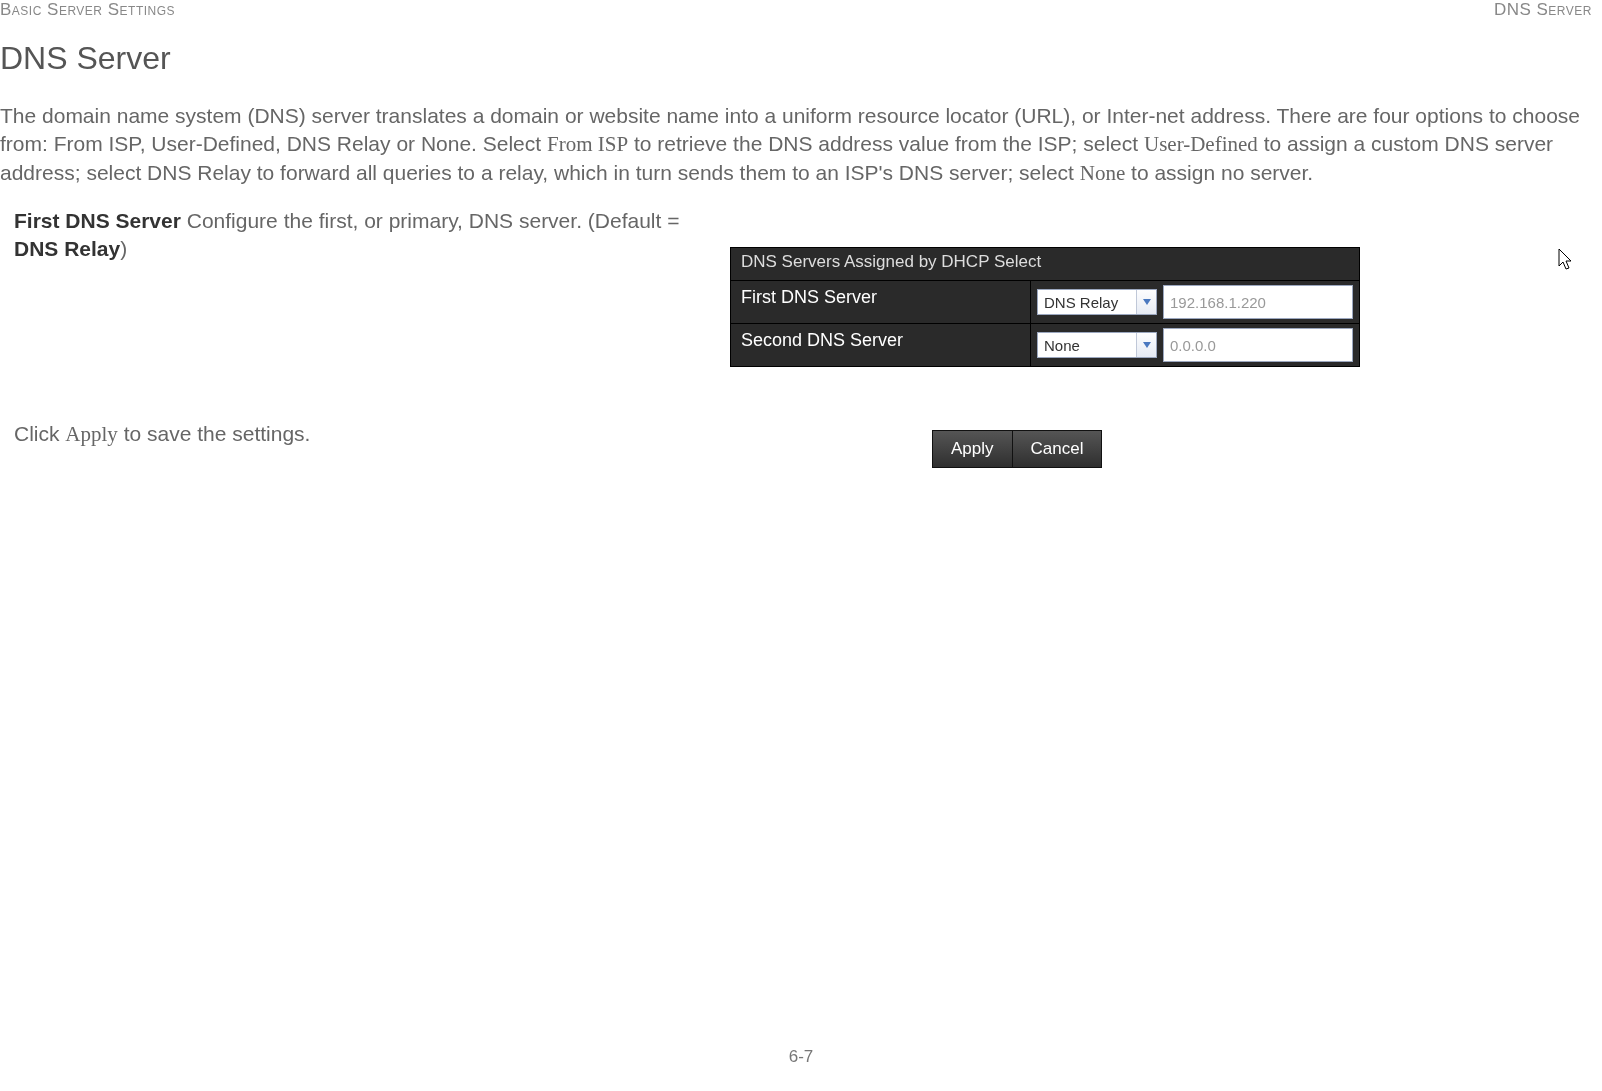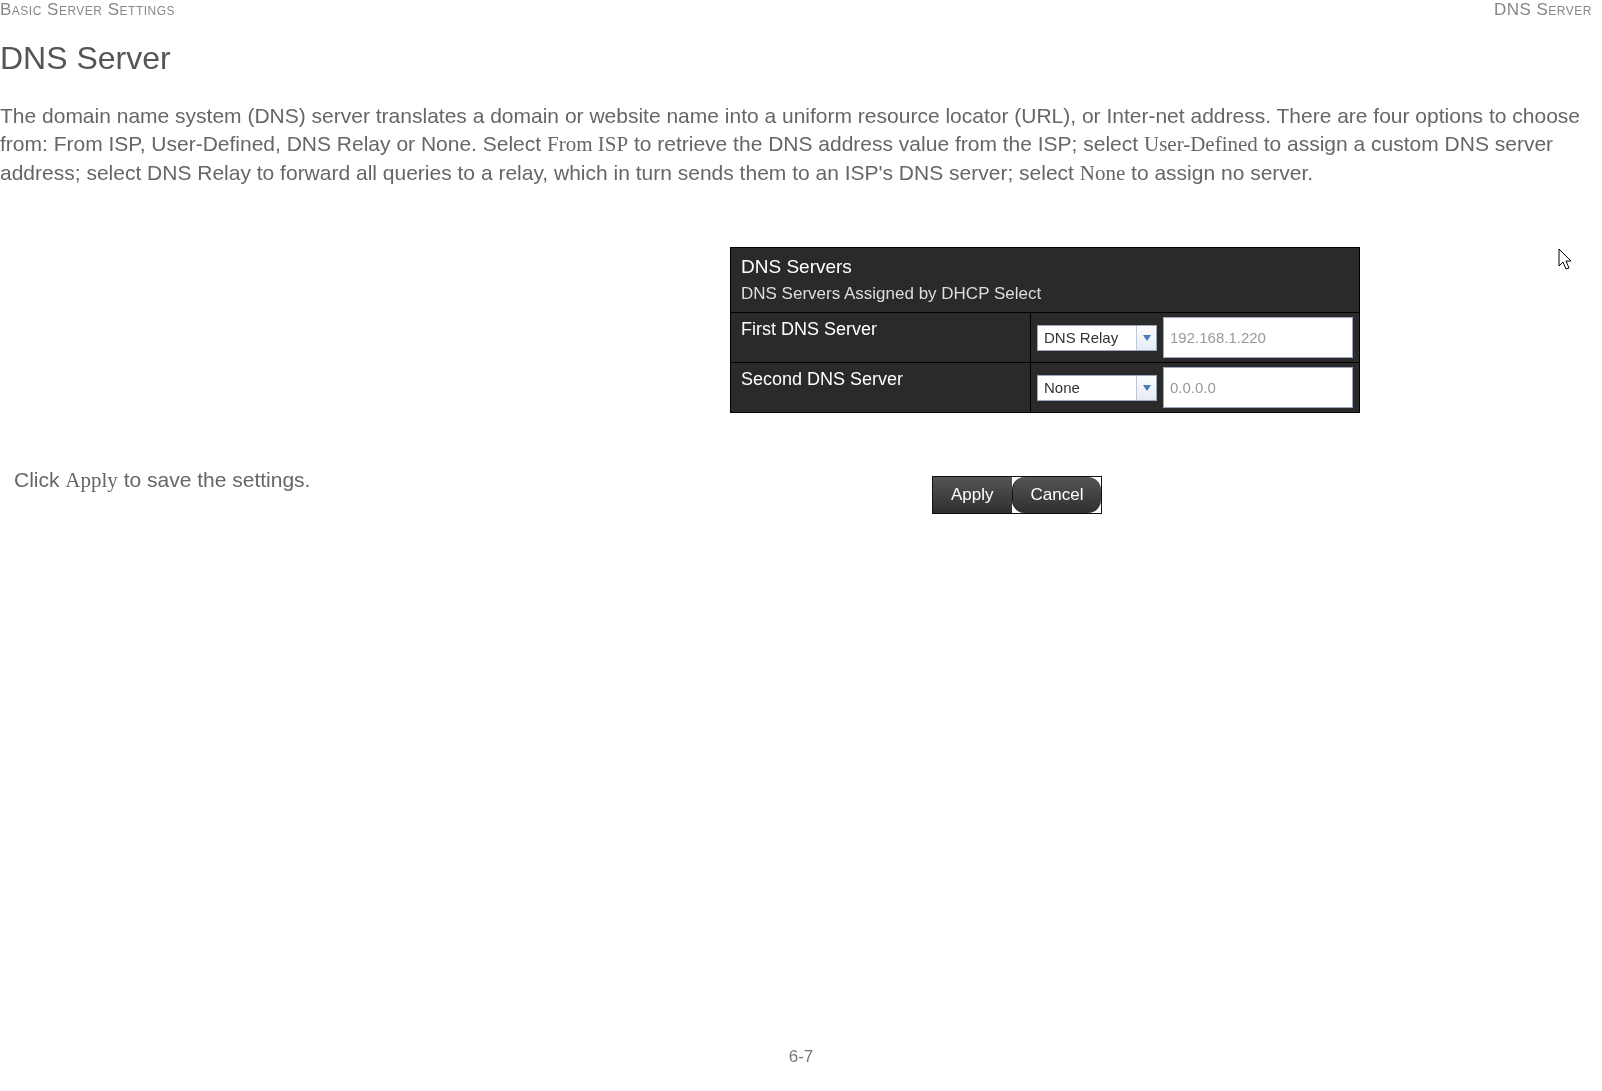--- a/index.html
+++ b/index.html
@@ -125,21 +125,21 @@
     }
     .dd-btn svg {
       width: 8px;
       height: 6px;
       fill: #4a78bf;
     }
     .ip-input {
       flex: 1;
       background: #fff;
       border: 1px solid #9ba7bf;
-      height: 41px;
+      height: 34px;
       color: #999;
       font-size: 15px;
       padding: 0 6px;
       display: flex;
       align-items: center;
     }
     .cursor-icon {
       position: absolute;
       top: 42px;
       right: 26px;
@@ -166,21 +166,20 @@
     .btn {
       background: linear-gradient(#555, #2f2f2f);
       color: #fff;
       font-size: 17px;
       padding: 8px 18px;
       border: none;
       cursor: pointer;
     }
     .btn + .btn {
       border-left: 1px solid #111;
-      border-radius: 13px;
     }
     .page-number {
       position: absolute;
       bottom: 24px;
       left: 50%;
       transform: translateX(-50%);
       font-size: 17px;
       color: #777;
     }
   </style>
@@ -193,25 +192,27 @@
 </div>
 
 <h1 class="page-title">DNS Server</h1>
 
 <p class="intro-para">
   <span>The domain name system (DNS) server translates a domain or website name into a uniform resource locator (URL), or Inter-net address. There are four options to choose from: From ISP, User-Defined, DNS Relay or None. Select </span><span class="mono">From ISP</span><span> to retrieve the DNS address value from the ISP; select </span><span class="mono">User-Defined</span><span> to assign a custom DNS server address; select DNS Relay to forward all queries to a relay, which in turn sends them to an ISP's DNS server; select </span><span class="mono">None</span><span> to assign no server.</span>
 </p>
 
 <div class="two-col">
   <div class="left-col">
+    <p class="def-para">
+      <strong>First DNS Server</strong><span>  Configure the first, or primary, DNS server. (Default = </span><strong>DNS Relay</strong><span>)</span>
+    </p>
   </div>
 
   <div class="right-col">
     <div class="panel">
-      <div class="panel-title">DNS Servers</div>
       <div class="panel-sub">DNS Servers Assigned by DHCP Select</div>
 
       <div class="panel-row">
         <div class="panel-label">First DNS Server</div>
         <div class="panel-controls">
           <div class="dropdown">
             <span class="dd-text">DNS Relay</span>
             <span class="dd-btn">
               <svg viewBox="0 0 8 6">
                   <path d="M0 0 L8 0 L4 6 Z"></path>

